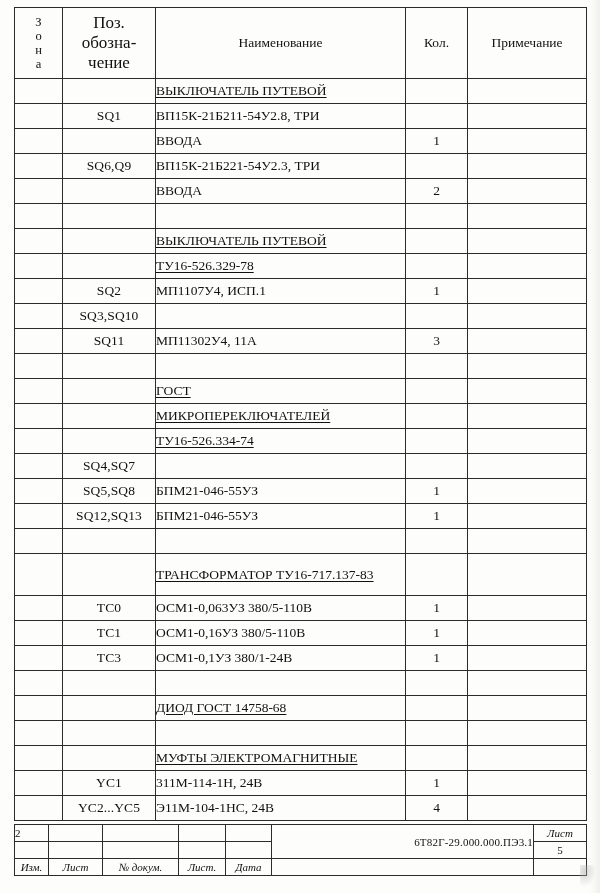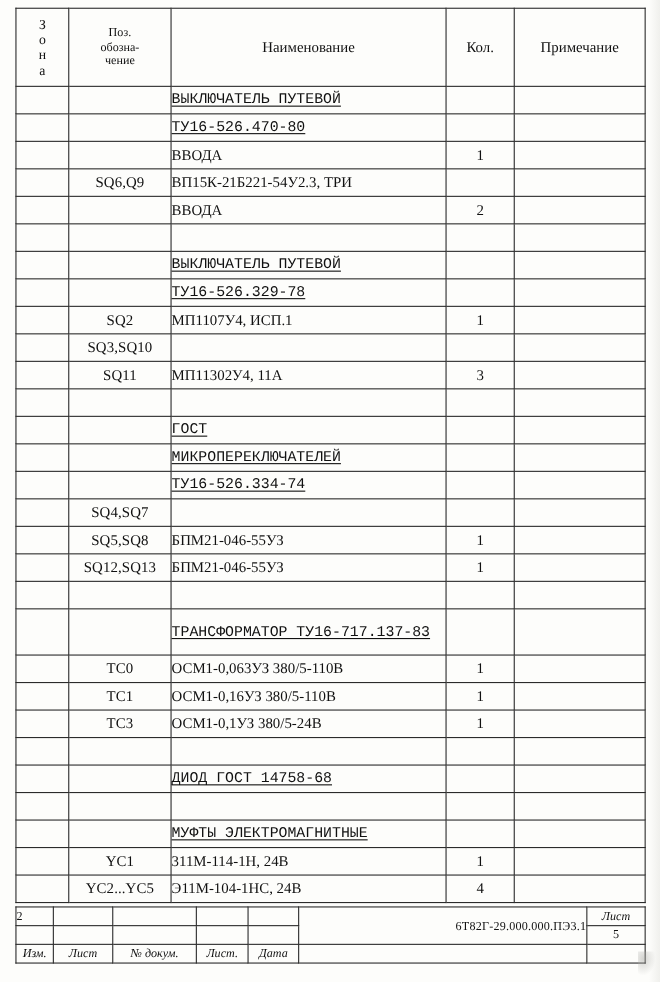--- a/index.html
+++ b/index.html
@@ -67,34 +67,33 @@
     line-height: 1.12;
     font-size: 12.5px;
     text-align: center;
     letter-spacing: 0;
   }
   .vert-letters span { display: block; }
   .head-2line {
     display: block;
     text-align: center;
     line-height: 1.18;
-    font-size: 11px;
+    font-size: 17px;
   }
 
   
   td.zona   { text-align: center; }
   td.poz    { text-align: center; font-size: 14px; letter-spacing: .1px; }
   td.name   { text-align: left; padding-left: 5px; font-size: 13.5px; }
   td.kol    { text-align: center; font-size: 13.5px; }
   td.prim   { text-align: left; padding-left: 4px; font-size: 7.4px; letter-spacing: .1px; }
 
   td.name .ttl {
     text-decoration: underline;
     text-underline-offset: 2px;
-    font-family: Liberation Mono, monospace;
   }
   td.name.center-ttl { }
   td.name.tall {
     height: 40px;
     line-height: 1.28;
     padding-top: 1px;
   }
   td.name.tall .ttl { display: inline; }
 
   
@@ -210,22 +209,22 @@
       <tbody id="spec-body">
           <tr>
             <td class="zona"></td>
             <td class="poz"></td>
             <td class="name"><span class="ttl">ВЫКЛЮЧАТЕЛЬ ПУТЕВОЙ</span></td>
             <td class="kol"></td>
             <td class="prim"></td>
           </tr>
           <tr>
             <td class="zona"></td>
-            <td class="poz"></td>
-            <td class="name"><span class="ttl">ТУ16-526.470-80</span></td>
+            <td class="poz">SQ1</td>
+            <td class="name">ВП15К-21Б211-54У2.8, ТРИ</td>
             <td class="kol"></td>
             <td class="prim"></td>
           </tr>
           <tr>
             <td class="zona"></td>
             <td class="poz"></td>
             <td class="name">ВВОДА</td>
             <td class="kol">1</td>
             <td class="prim"></td>
           </tr>
@@ -358,21 +357,21 @@
           <tr>
             <td class="zona"></td>
             <td class="poz">ТС1</td>
             <td class="name">ОСМ1-0,16УЗ 380/5-110В</td>
             <td class="kol">1</td>
             <td class="prim"></td>
           </tr>
           <tr>
             <td class="zona"></td>
             <td class="poz">ТС3</td>
-            <td class="name">ОСМ1-0,1УЗ 380/5-24В</td>
+            <td class="name">ОСМ1-0,1УЗ 380/1-24В</td>
             <td class="kol">1</td>
             <td class="prim"></td>
           </tr>
           <tr>
             <td class="zona"></td>
             <td class="poz"></td>
             <td class="name"></td>
             <td class="kol"></td>
             <td class="prim"></td>
           </tr>

